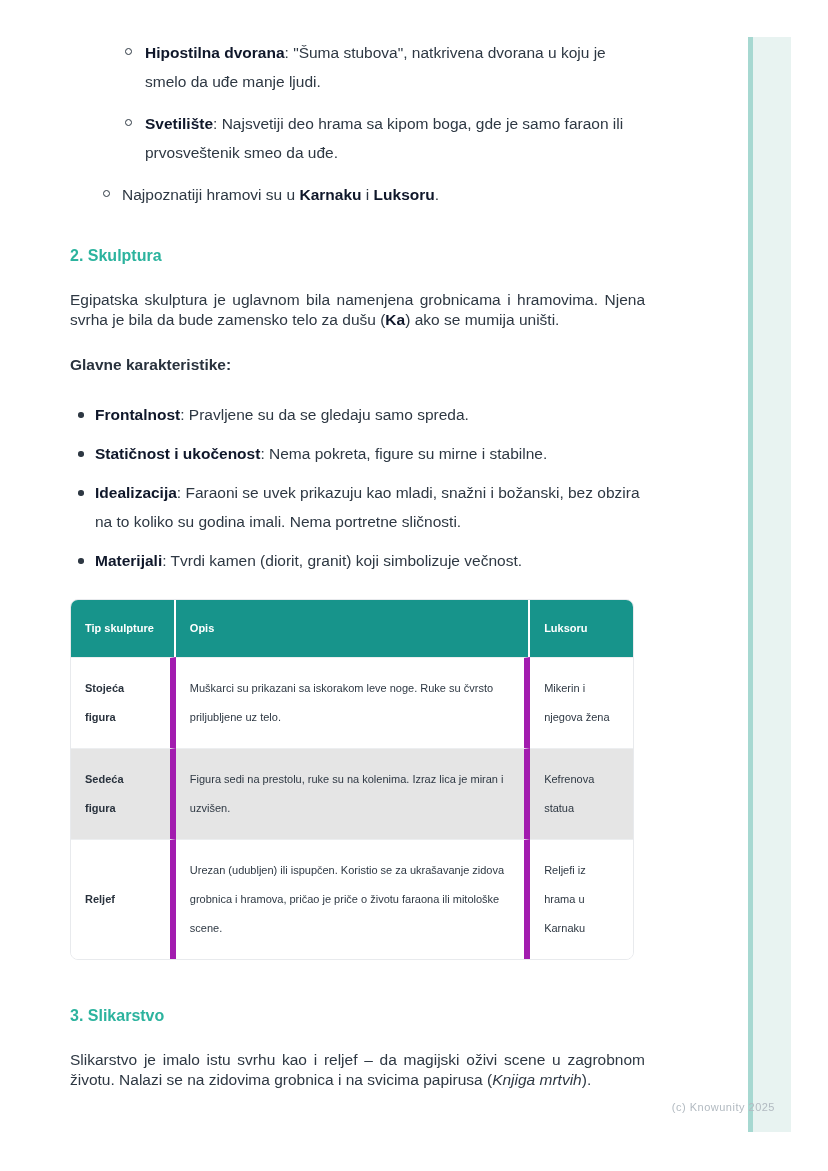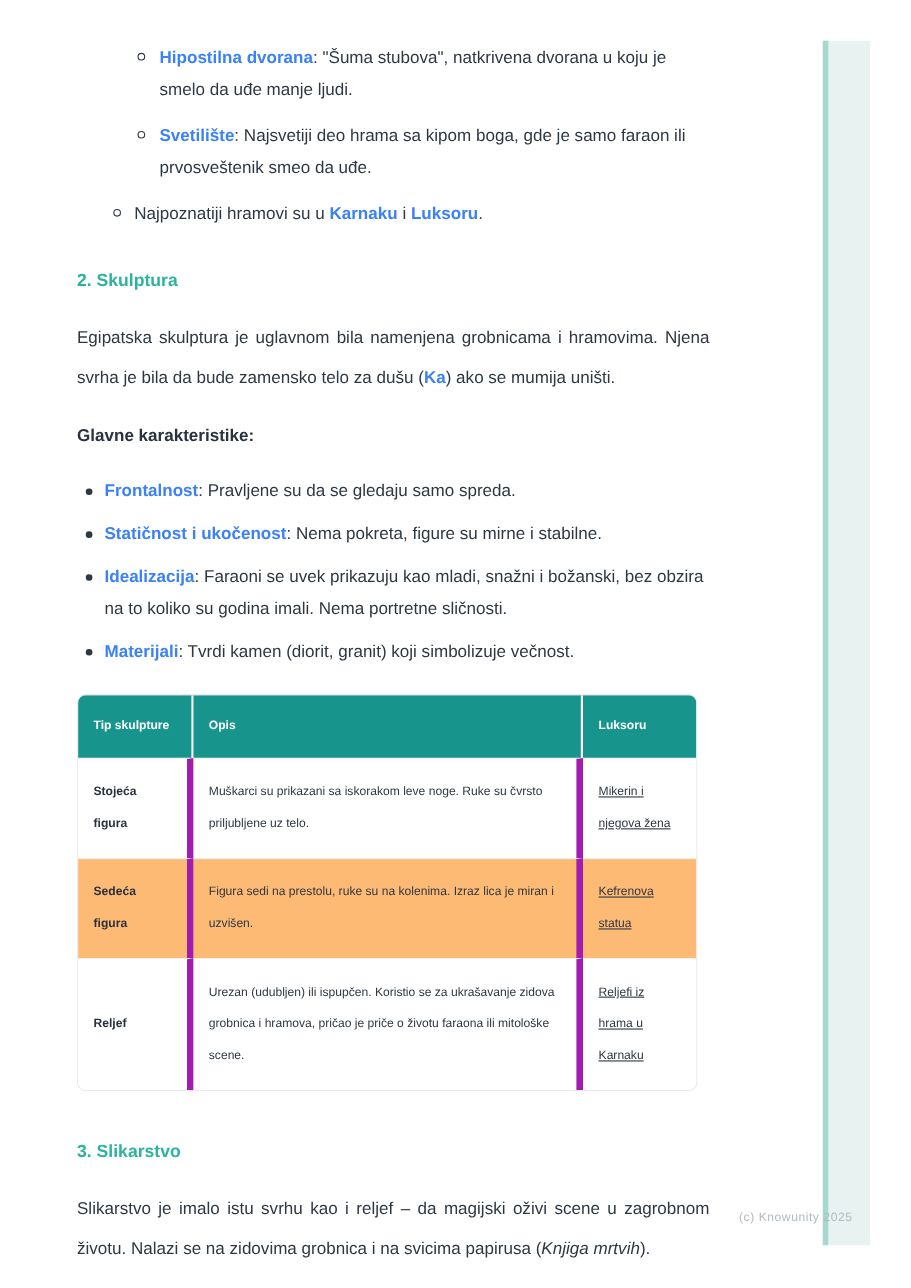--- a/index.html
+++ b/index.html
@@ -53,32 +53,32 @@
   .disc-li::before {
     content: "";
     position: absolute;
     left: 0;
     top: 12px;
     width: 5.5px;
     height: 5.5px;
     background: #2e3843;
     border-radius: 50%;
   }
-  b { font-weight: 700; color: #3b82f6; }
+  b { font-weight: 700; color: #0f172a; }
   
   .section-heading {
     color: #2cb39e;
     font-size: 16px;
     font-weight: 700;
     margin: 35px 0 22px 0;
     line-height: 24px;
   }
   .para {
     text-align: justify;
-    line-height: 36px;
+    line-height: 20px;
     margin: 0 0 23px 0;
   }
   .bold-line {
     font-weight: 700;
     color: #29323d;
     margin: 24px 0 16px 0;
     line-height: 22px;
   }
   .italic { font-style: italic; }
   
@@ -106,22 +106,22 @@
   }
   .skulptura-table th:last-child { border-right: none; }
   .skulptura-table td {
     vertical-align: middle;
     padding: 16px 14px;
     line-height: 29px;
     border-right: 6px solid #a21caf;
     border-top: 1px solid #eceef0;
     background: #ffffff;
   }
-  .skulptura-table td:last-child { border-right: none; text-decoration: underline; }
-  .skulptura-table tr.alt td { background: #fdba74; }
+  .skulptura-table td:last-child { border-right: none; }
+  .skulptura-table tr.alt td { background: #e5e5e5; }
   .skulptura-table td.col-type { font-weight: 700; color: #29323d; }
   .col-type-w { width: 105px; }
   .col-desc-w { width: 356px; }
   .col-ex-w { width: 103px; }
   
   .footer-credit {
     position: absolute;
     top: 1101px;
     right: 53px;
     font-size: 11px;

